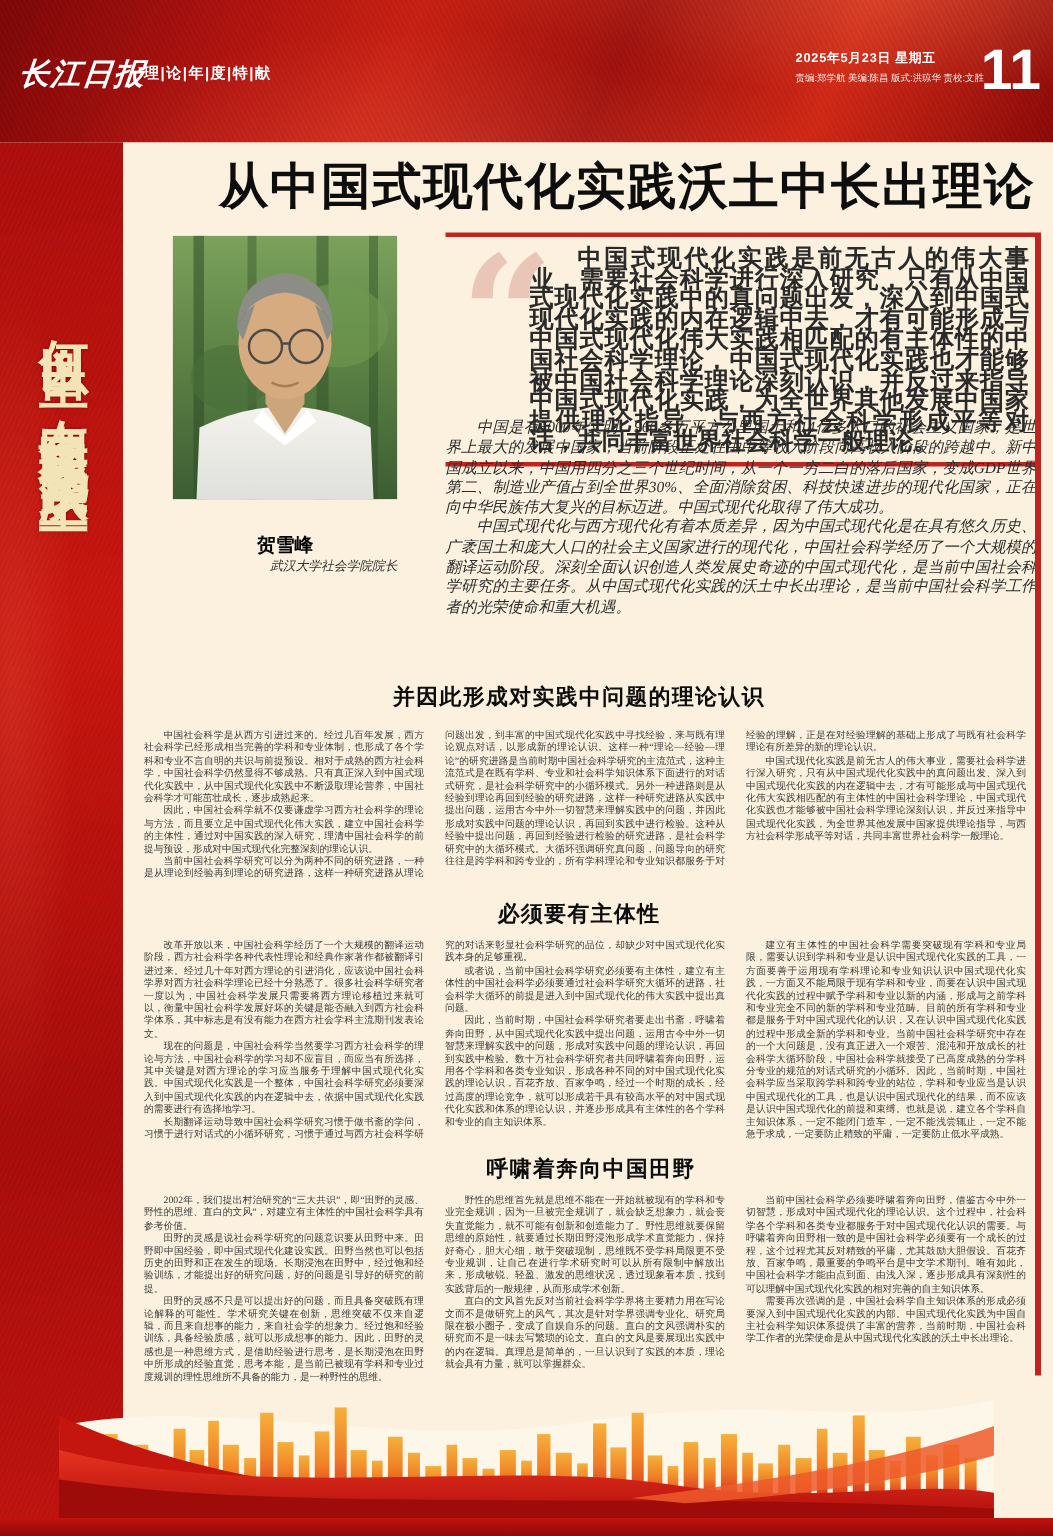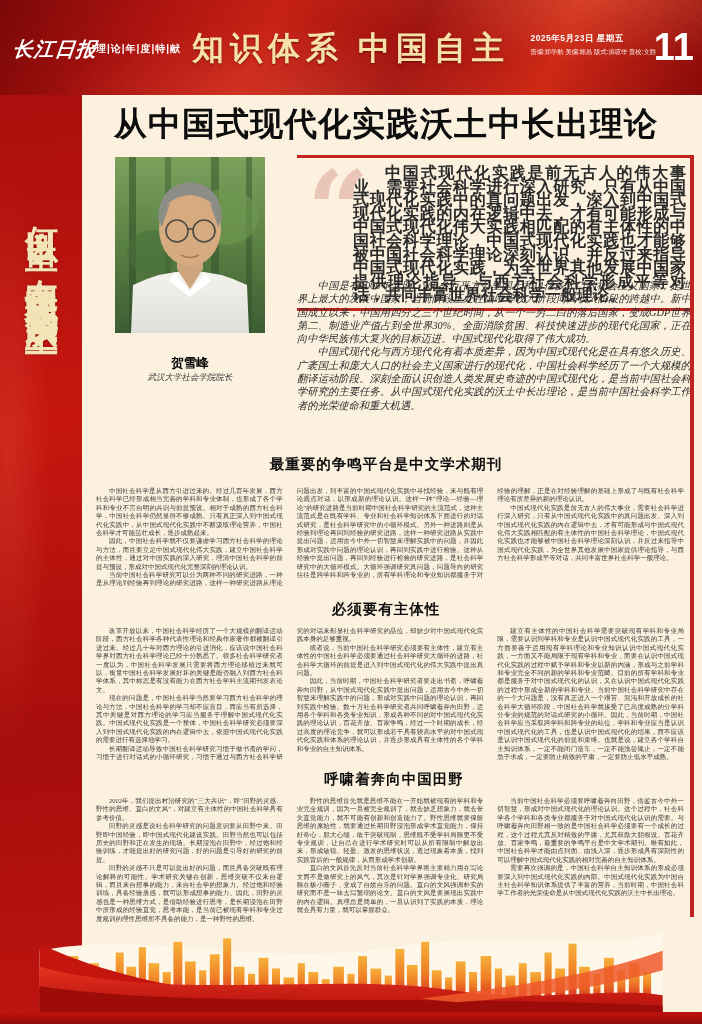--- a/index.html
+++ b/index.html
@@ -32,28 +32,28 @@
         radial-gradient(ellipse 60px 420px at 10% 40%, rgba(255,130,100,.18), rgba(0,0,0,0) 70%),
         linear-gradient(175deg,#ad0f0d 0%,#c8170f 35%,#a80d0b 70%,#c01510 100%);}
   .sidebar::after{content:"";position:absolute;inset:0;
       background:repeating-linear-gradient(115deg,rgba(255,255,255,.05) 0 1px,rgba(0,0,0,.07) 1px 3px);
       mix-blend-mode:overlay;}
   .vertical-title{position:absolute;left:50%;top:105px;transform:translateX(-50%);
       writing-mode:vertical-rl;color:#f2e4b7;font-size:33px;font-weight:bold;
       letter-spacing:4px;white-space:nowrap;z-index:2;text-shadow:0 0 2px rgba(90,0,0,.5);}
   
   .content{position:absolute;left:82px;top:95px;width:620px;height:929px;background:#fbf1de;}
-  .article-title{position:absolute;left:0;right:12px;top:7px;text-align:center;color:#0d0d0d;
+  .article-title{position:absolute;left:0;right:12px;top:7px;text-align:right;color:#0d0d0d;
       font-size:33px;font-weight:900;letter-spacing:1px;
       font-family:Liberation Serif, serif;}
   
   .photo-frame{position:absolute;left:33px;top:62px;width:150px;height:176px;overflow:hidden;}
   .caption-name{position:absolute;left:33px;top:260px;width:150px;text-align:center;
       font-size:12.5px;font-weight:bold;color:#000000;}
-  .caption-affil{position:absolute;left:33px;top:277px;width:150px;text-align:center;
+  .caption-affil{position:absolute;left:33px;top:277px;width:150px;text-align:right;
       font-size:8.5px;font-style:italic;color:#333;}
   
   .quote-block{position:absolute;left:215px;top:60px;width:393px;}
   .rule{height:3px;background:#bf2420;}
   .quote-mark{position:absolute;left:10px;top:2px;font-size:108px;line-height:1;
       color:#eac6b8;font-family:"DejaVu Serif",serif;font-weight:bold;}
   .quote-text{margin:0;padding:8px 4px 6px 56px;font-size:16px;line-height:13.6px;font-weight:600;
       color:#2a2a2a;text-align:justify;text-indent:2em;
       font-family:"Liberation Sans",sans-serif;}
   
@@ -78,21 +78,20 @@
       background:linear-gradient(#c3130e,#8c0a08);}
 </style>
 </head>
 <body>
 
 <div class="page">
 
   <div class="banner">
     <div class="masthead">长江日报</div>
     <div class="series">理|论|年|度|特|献</div>
-    <div class="banner-title">知识体系 中国自主</div>
     <div class="issue-meta">
       <div class="issue-date">2025年5月23日 星期五</div>
       <div class="issue-credits">责编:郑学航  美编:陈昌  版式:洪琼华  责校:文胜</div>
     </div>
     <div class="page-num">11</div>
   </div>
 
   <div class="sidebar">
     <div class="vertical-title">何以自主：在中国式现代化实践沃土上</div>
   </div>
@@ -141,21 +140,21 @@
       <div class="quote-mark">“</div>
       <p class="quote-text">中国式现代化实践是前无古人的伟大事业，需要社会科学进行深入研究，只有从中国式现代化实践中的真问题出发，深入到中国式现代化实践的内在逻辑中去，才有可能形成与中国式现代化伟大实践相匹配的有主体性的中国社会科学理论，中国式现代化实践也才能够被中国社会科学理论深刻认识，并反过来指导中国式现代化实践，为全世界其他发展中国家提供理论指导，与西方社会科学形成平等对话，共同丰富世界社会科学一般理论。</p>
       <div class="rule"></div>
     </div>
 
     <div class="intro">
         <p>中国是有5000年文明、960多万平方公里国土和14亿多人口的社会主义国家，是世界上最大的发展中国家，当前阶段正处在由中等收入阶段向高收入阶段的跨越中。新中国成立以来，中国用四分之三个世纪时间，从一个一穷二白的落后国家，变成GDP世界第二、制造业产值占到全世界30%、全面消除贫困、科技快速进步的现代化国家，正在向中华民族伟大复兴的目标迈进。中国式现代化取得了伟大成功。</p>
         <p>中国式现代化与西方现代化有着本质差异，因为中国式现代化是在具有悠久历史、广袤国土和庞大人口的社会主义国家进行的现代化，中国社会科学经历了一个大规模的翻译运动阶段。深刻全面认识创造人类发展史奇迹的中国式现代化，是当前中国社会科学研究的主要任务。从中国式现代化实践的沃土中长出理论，是当前中国社会科学工作者的光荣使命和重大机遇。</p>
       </div>
 
-    <div class="sec-heading" id="sec1-h">最重要的争鸣平台是中文学术期刊</div>
+    <div class="sec-heading" id="sec1-h">并因此形成对实践中问题的理论认识</div>
     <div class="sec-body" id="sec1-b">
         <p>中国社会科学是从西方引进过来的。经过几百年发展，西方社会科学已经形成相当完善的学科和专业体制，也形成了各个学科和专业不言自明的共识与前提预设。相对于成熟的西方社会科学，中国社会科学仍然显得不够成熟。只有真正深入到中国式现代化实践中，从中国式现代化实践中不断汲取理论营养，中国社会科学才可能茁壮成长，逐步成熟起来。</p>
         <p>因此，中国社会科学就不仅要谦虚学习西方社会科学的理论与方法，而且要立足中国式现代化伟大实践，建立中国社会科学的主体性，通过对中国实践的深入研究，理清中国社会科学的前提与预设，形成对中国式现代化完整深刻的理论认识。</p>
         <p>当前中国社会科学研究可以分为两种不同的研究进路，一种是从理论到经验再到理论的研究进路，这样一种研究进路从理论问题出发，到丰富的中国式现代化实践中寻找经验，来与既有理论观点对话，以形成新的理论认识。这样一种“理论—经验—理论”的研究进路是当前时期中国社会科学研究的主流范式，这种主流范式是在既有学科、专业和社会科学知识体系下面进行的对话式研究，是社会科学研究中的小循环模式。另外一种进路则是从经验到理论再回到经验的研究进路，这样一种研究进路从实践中提出问题，运用古今中外一切智慧来理解实践中的问题，并因此形成对实践中问题的理论认识，再回到实践中进行检验。这种从经验中提出问题，再回到经验进行检验的研究进路，是社会科学研究中的大循环模式。大循环强调研究真问题，问题导向的研究往往是跨学科和跨专业的，所有学科理论和专业知识都服务于对经验的理解，正是在对经验理解的基础上形成了与既有社会科学理论有所差异的新的理论认识。</p>
         <p>中国式现代化实践是前无古人的伟大事业，需要社会科学进行深入研究，只有从中国式现代化实践中的真问题出发、深入到中国式现代化实践的内在逻辑中去，才有可能形成与中国式现代化伟大实践相匹配的有主体性的中国社会科学理论，中国式现代化实践也才能够被中国社会科学理论深刻认识，并反过来指导中国式现代化实践，为全世界其他发展中国家提供理论指导，与西方社会科学形成平等对话，共同丰富世界社会科学一般理论。</p>
       </div>
 
     <div class="sec-heading" id="sec2-h">必须要有主体性</div>
     <div class="sec-body" id="sec2-b">
         <p>改革开放以来，中国社会科学经历了一个大规模的翻译运动阶段，西方社会科学各种代表性理论和经典作家著作都被翻译引进过来。经过几十年对西方理论的引进消化，应该说中国社会科学界对西方社会科学理论已经十分熟悉了。很多社会科学研究者一度以为，中国社会科学发展只需要将西方理论移植过来就可以，衡量中国社会科学发展好坏的关键是能否融入到西方社会科学体系，其中标志是有没有能力在西方社会学科主流期刊发表论文。</p>

